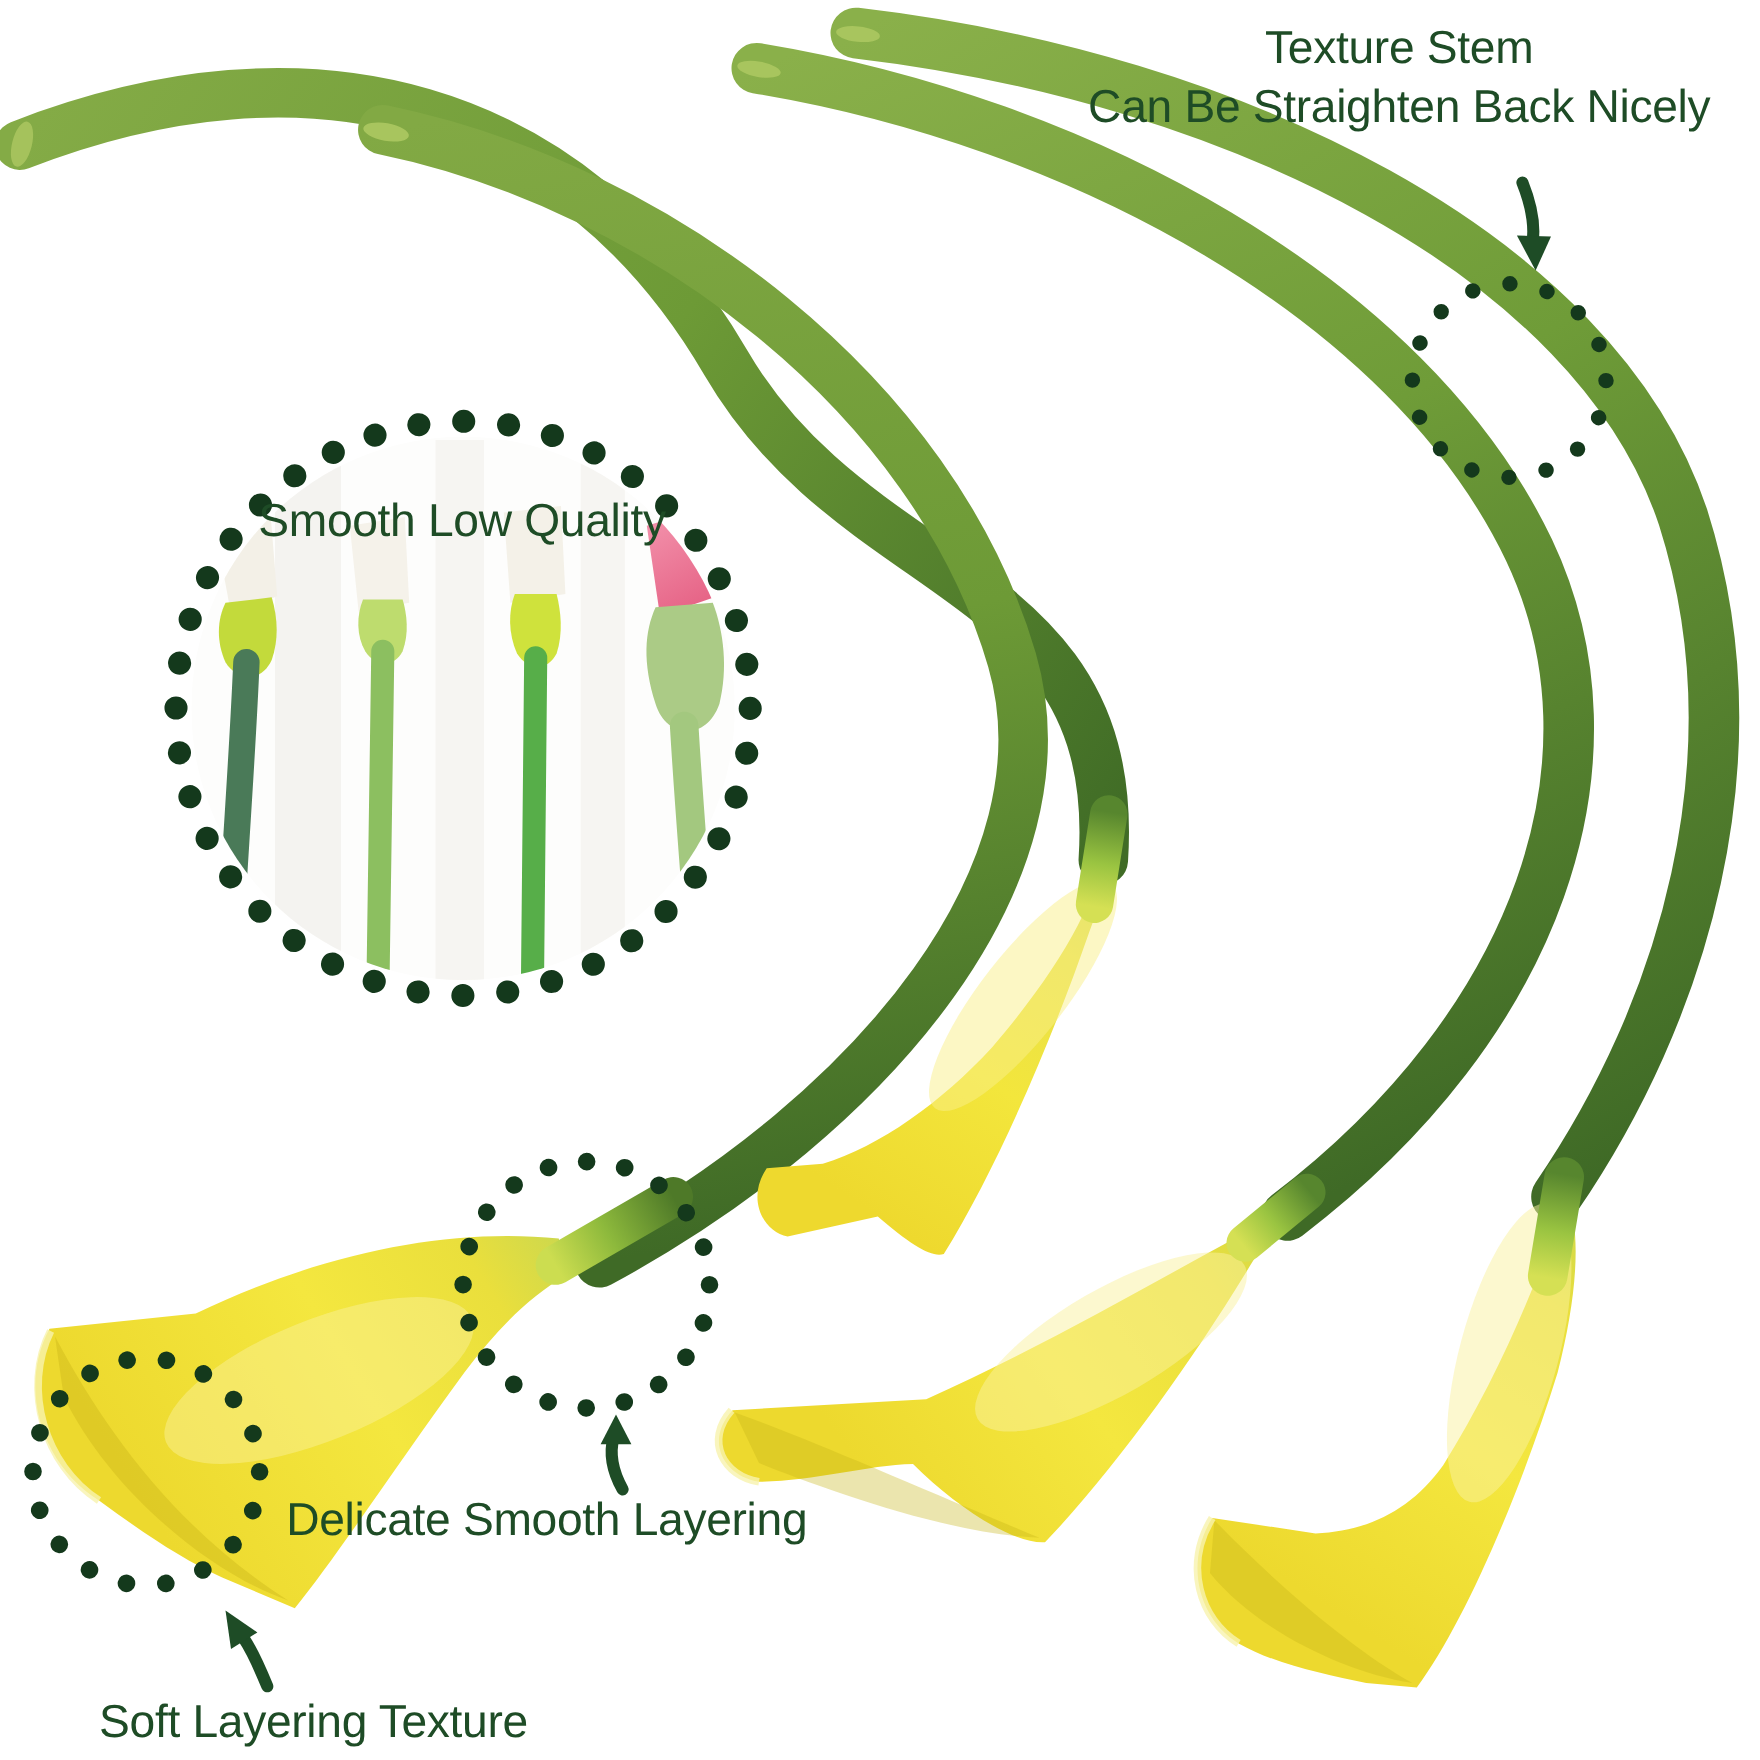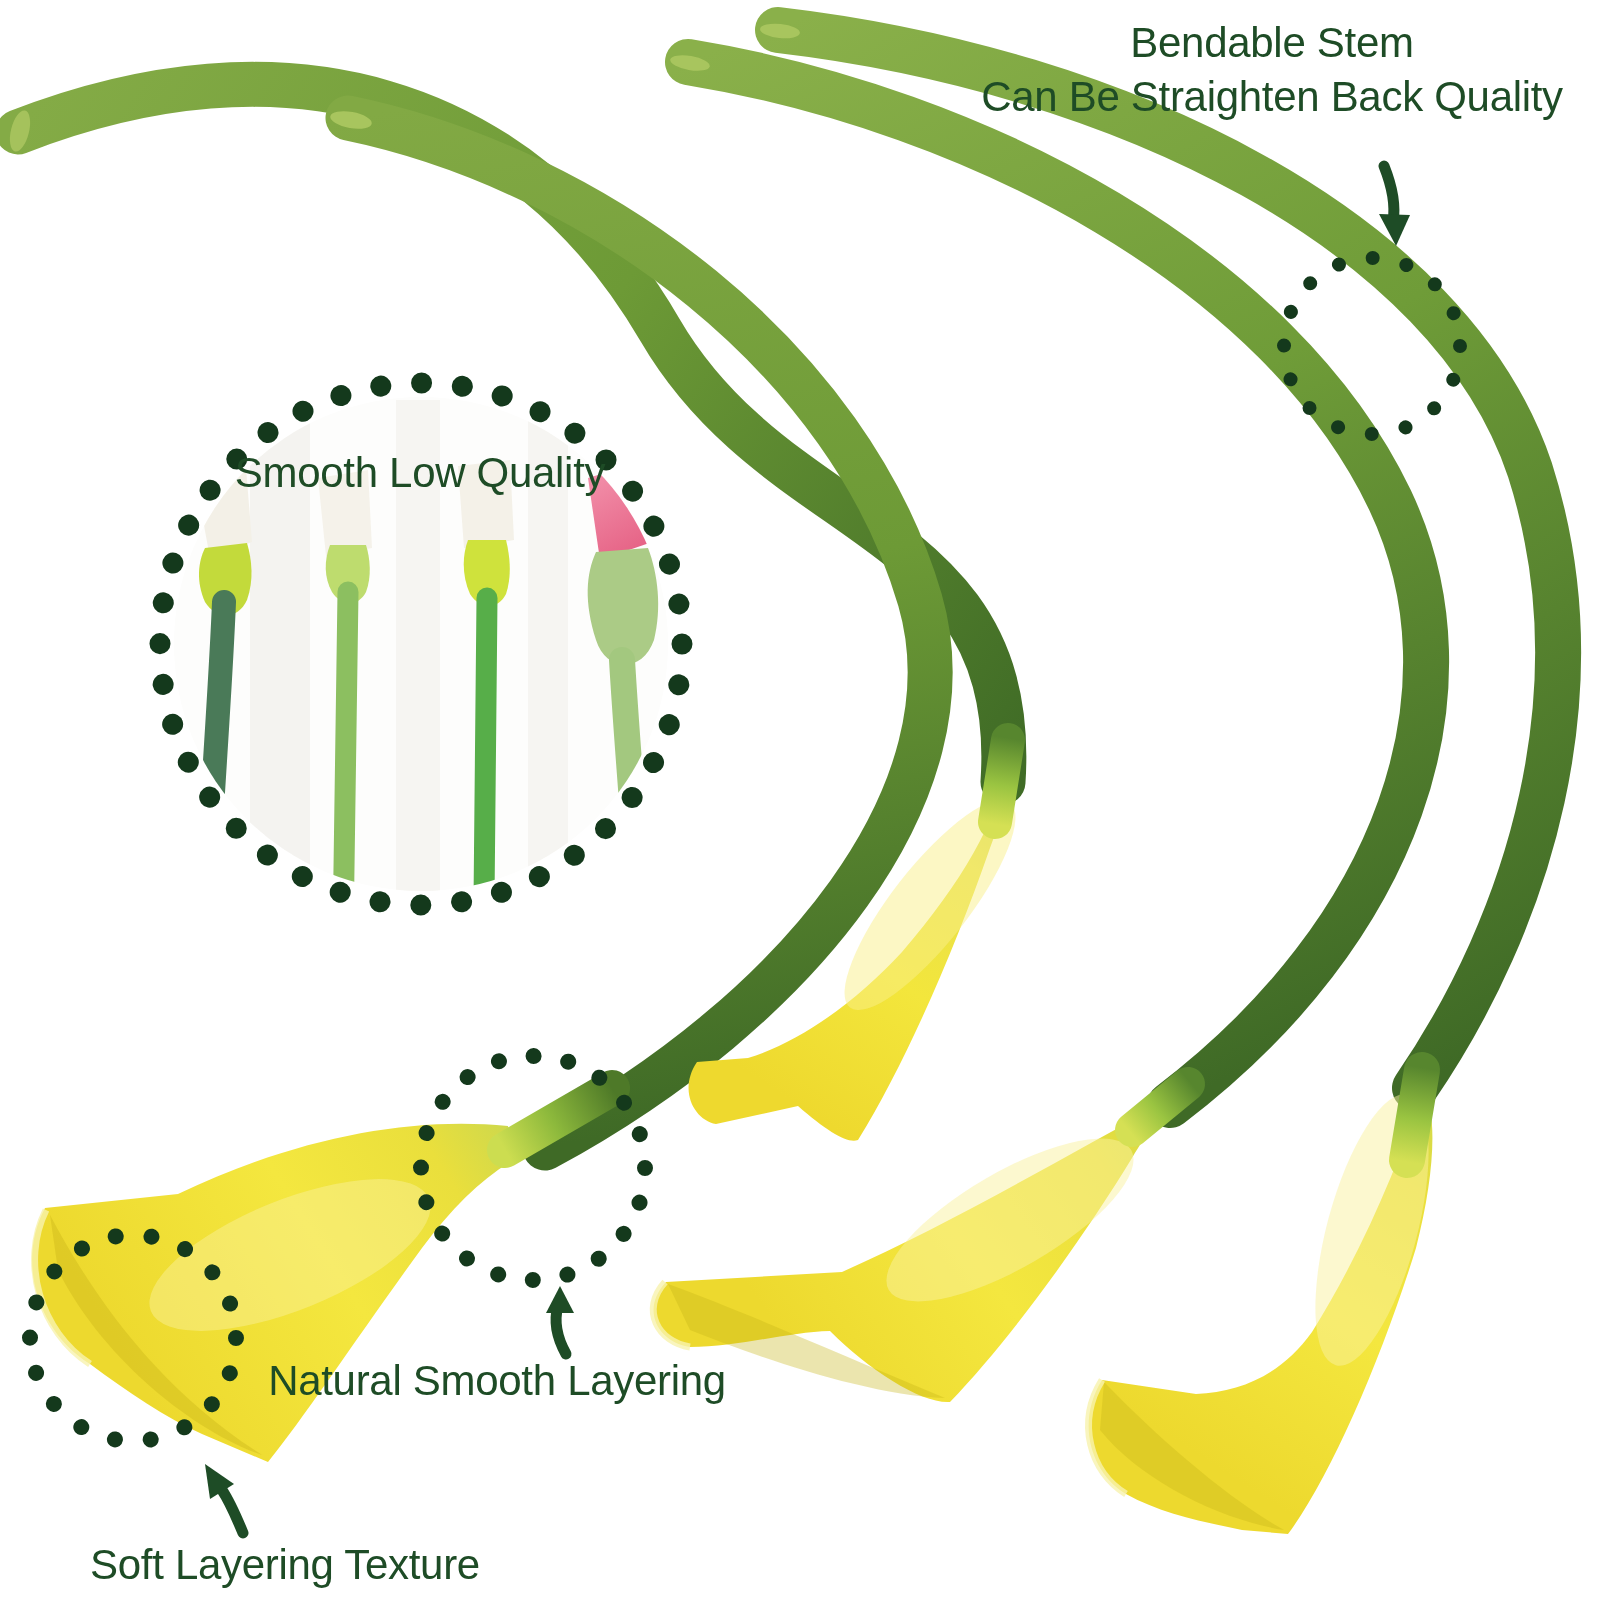--- a/index.html
+++ b/index.html
@@ -200,19 +200,19 @@
         <polygon points="560,1286 574,1313 546,1313" stroke="none"></polygon>
       </g>
       <g>
         <path d="M 243,1533 C 236,1516 230,1502 222,1490" fill="none" stroke-width="11" stroke-linecap="round"></path>
         <polygon points="205,1464 234,1484 210,1499" stroke="none"></polygon>
       </g>
     </g>
   </svg>
 
   <div class="label label-bendable">
-    <div>Bendable Stem</div>
-    <div>Can Be Straighten Back Quality</div>
+    <div>Texture Stem</div>
+    <div>Can Be Straighten Back Nicely</div>
   </div>
   <div class="label label-inset">Smooth Low Quality</div>
-  <div class="label label-layering">Natural Smooth Layering</div>
+  <div class="label label-layering">Delicate Smooth Layering</div>
   <div class="label label-texture">Soft Layering Texture</div>
 </div>
 
 </body></html>

